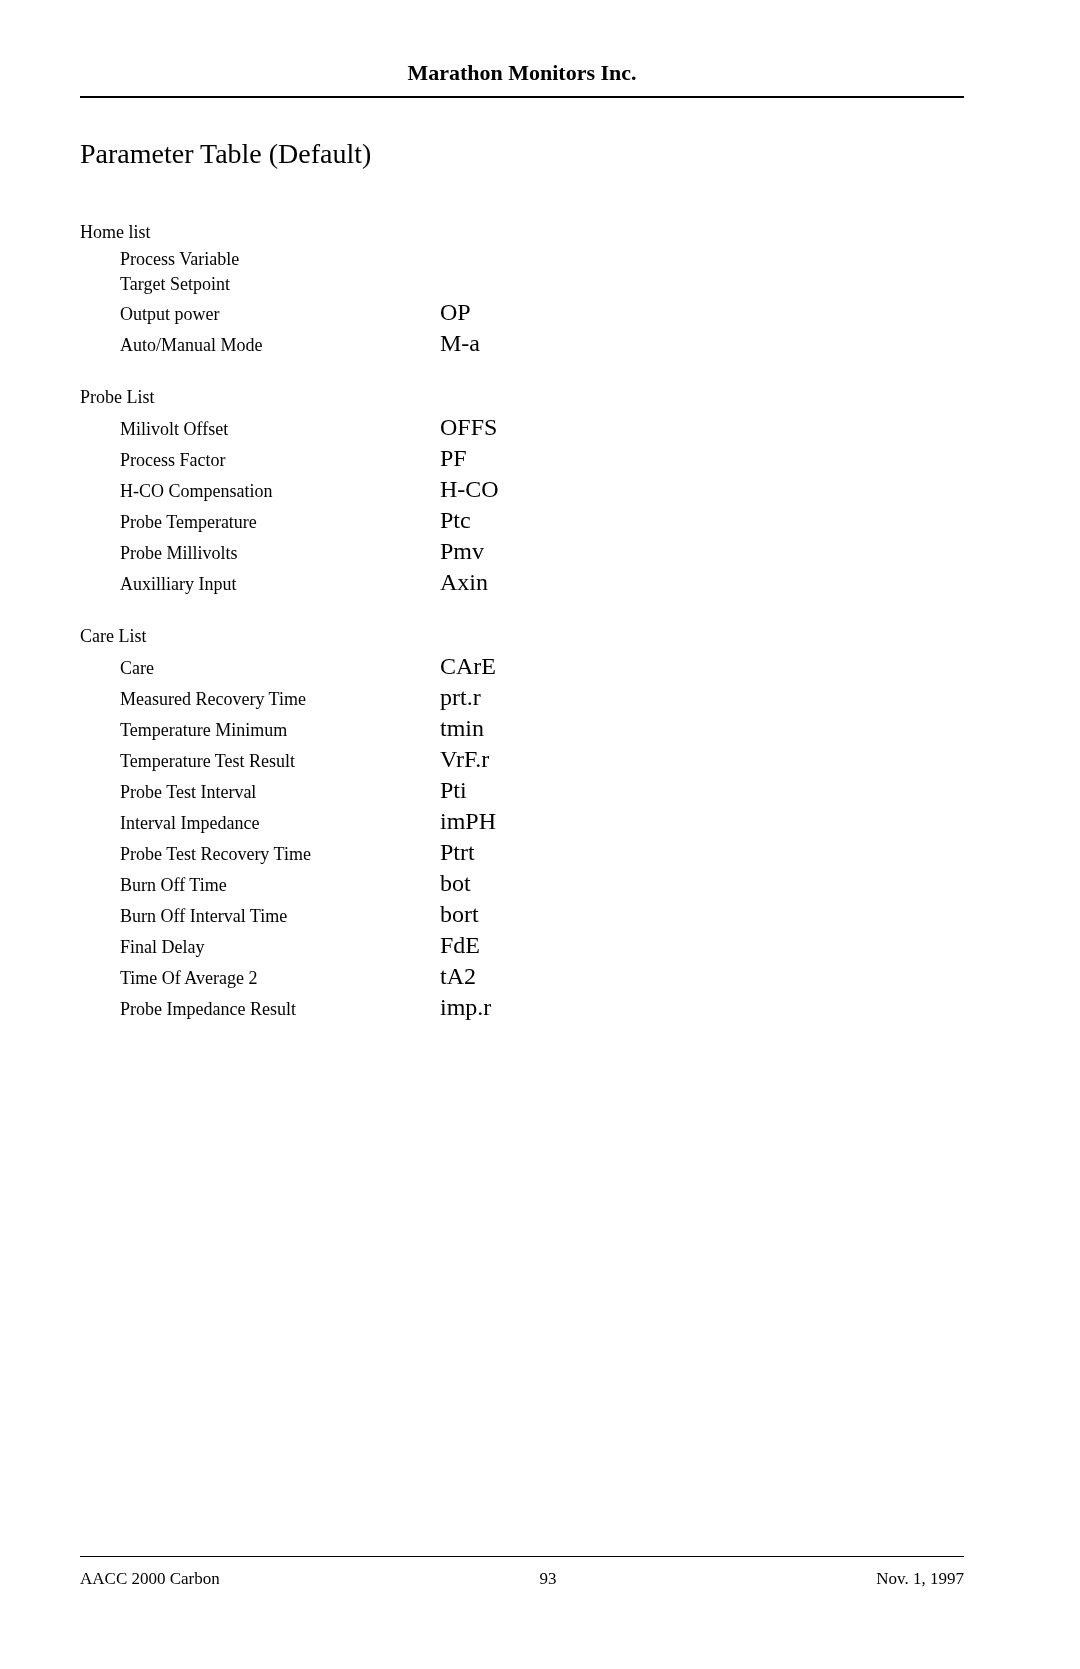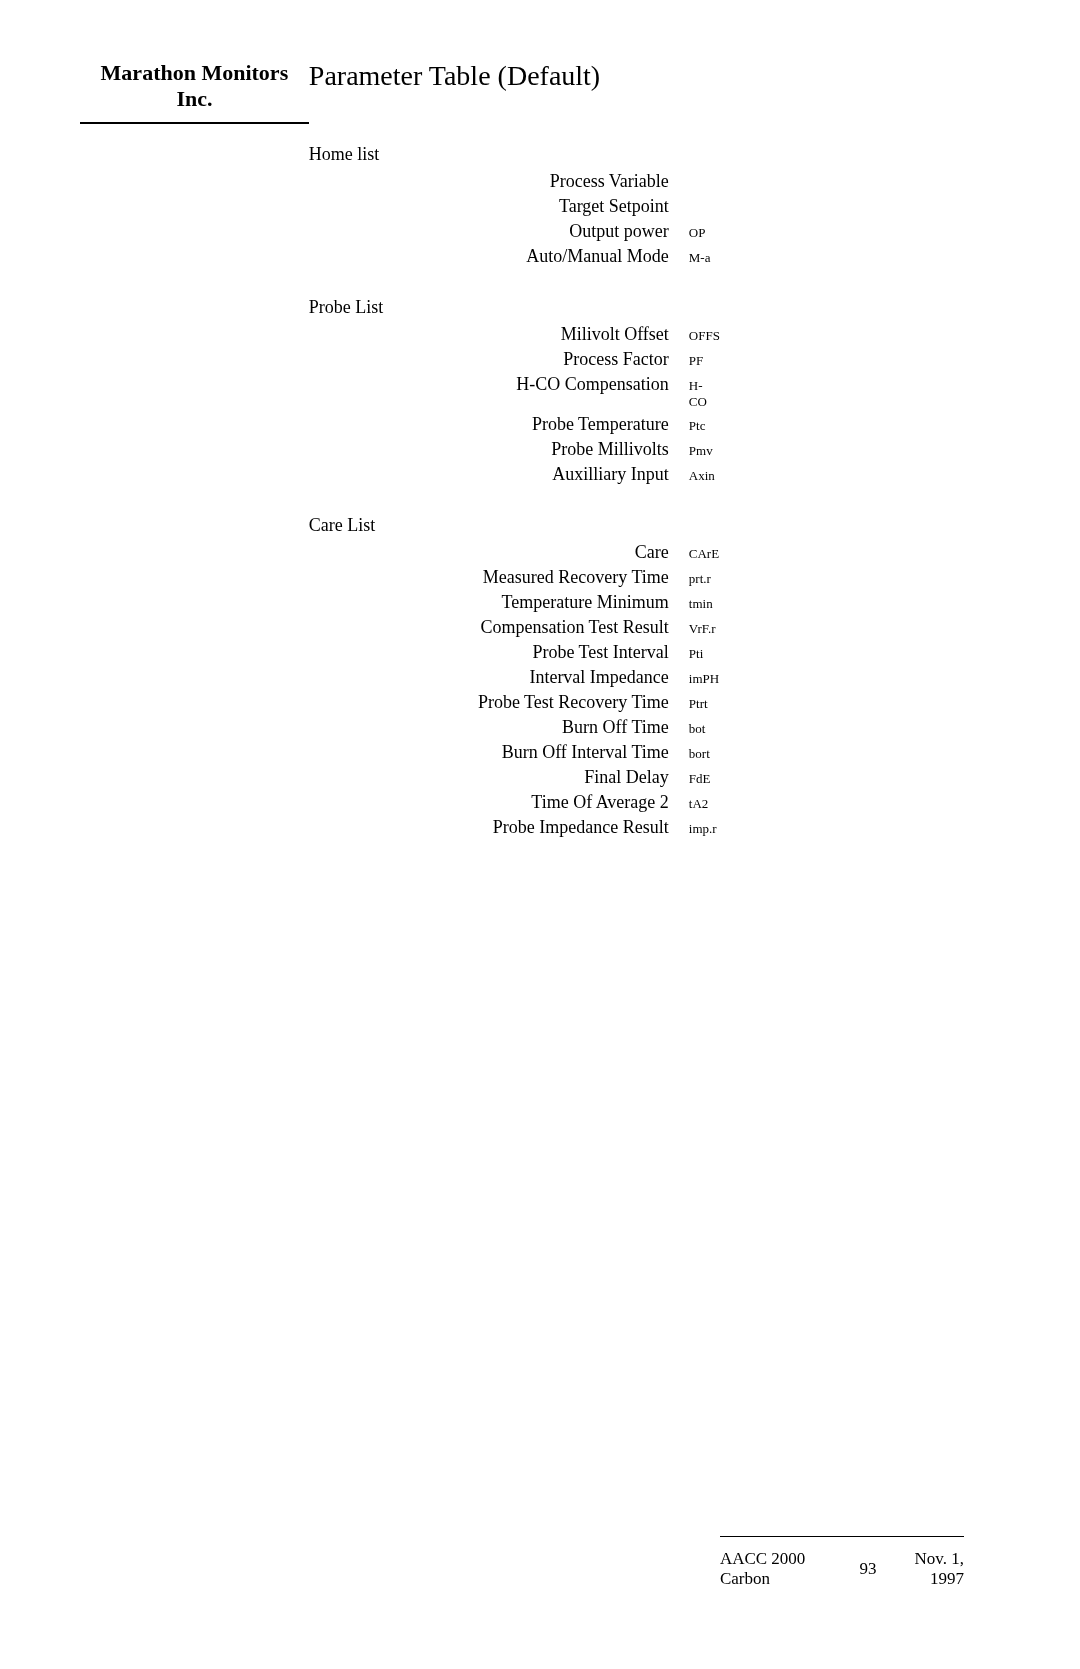--- a/index.html
+++ b/index.html
@@ -16,20 +16,21 @@
       width: 1080px;
       min-height: 1669px;
       position: relative;
     }
 
     .page {
       width: 1044px;
       min-height: 1669px;
       padding: 60px 80px 80px 80px;
       display: flex;
+      flex-direction: column;
     }
 
     .header {
       text-align: center;
       margin-bottom: 10px;
     }
 
     .header-title {
       font-size: 22px;
       font-weight: bold;
@@ -62,26 +63,24 @@
     .item-row {
       display: flex;
       align-items: baseline;
       padding: 2px 0;
       padding-left: 40px;
     }
 
     .item-label {
       font-size: 18px;
       min-width: 320px;
-      text-align: right;
     }
 
     .item-code {
-      font-size: 13px;
-      margin-left: 20px;
+      font-size: 24px;
     }
 
     .spacer {
       height: 18px;
     }
 
     .footer {
       border-top: 1.5px solid #000;
       padding-top: 12px;
       display: flex;
@@ -170,21 +169,21 @@
         </div>
         <div class="item-row">
           <span class="item-label">Measured Recovery Time</span>
           <span class="item-code">prt.r</span>
         </div>
         <div class="item-row">
           <span class="item-label">Temperature Minimum</span>
           <span class="item-code">tmin</span>
         </div>
         <div class="item-row">
-          <span class="item-label">Compensation Test Result</span>
+          <span class="item-label">Temperature Test Result</span>
           <span class="item-code">VrF.r</span>
         </div>
         <div class="item-row">
           <span class="item-label">Probe Test Interval</span>
           <span class="item-code">Pti</span>
         </div>
         <div class="item-row">
           <span class="item-label">Interval Impedance</span>
           <span class="item-code">imPH</span>
         </div>

